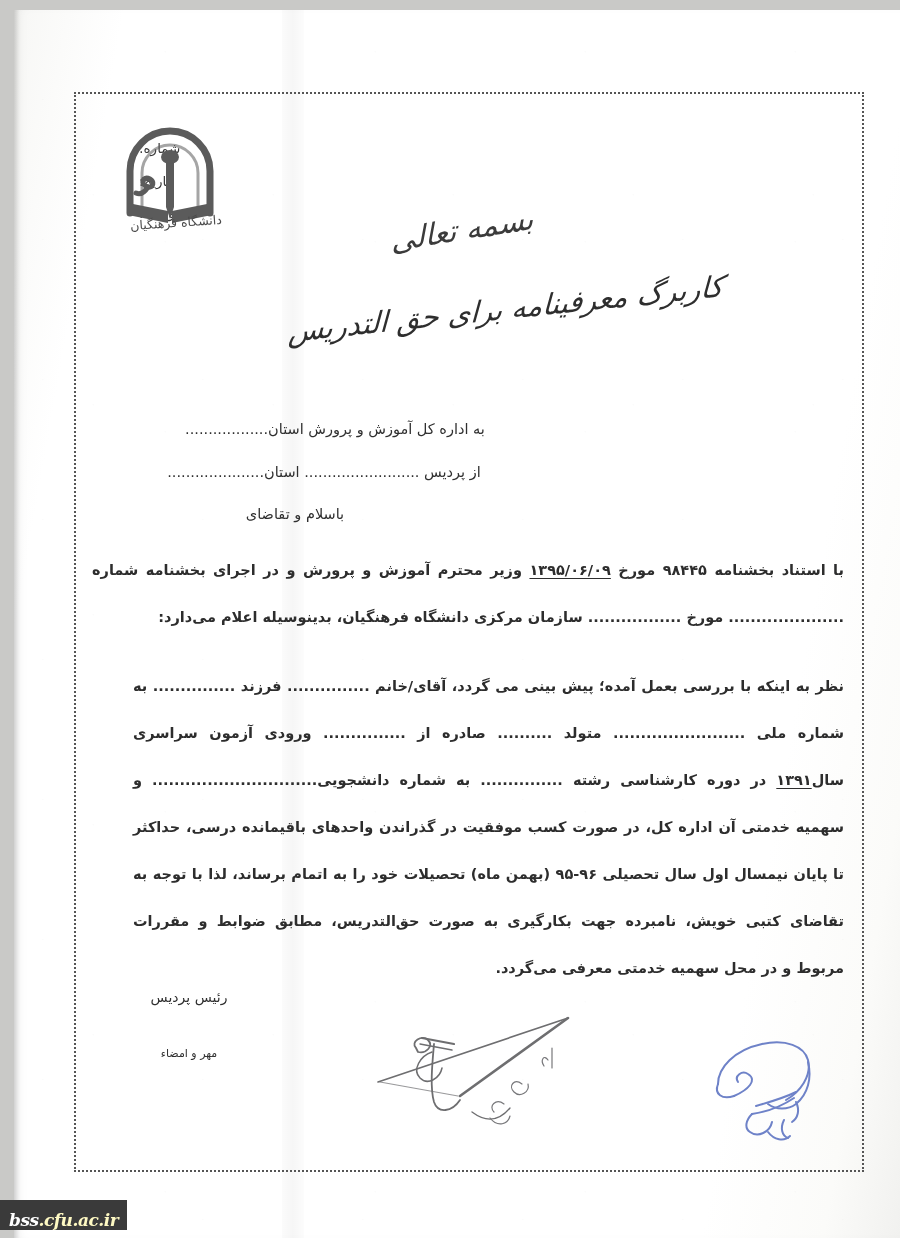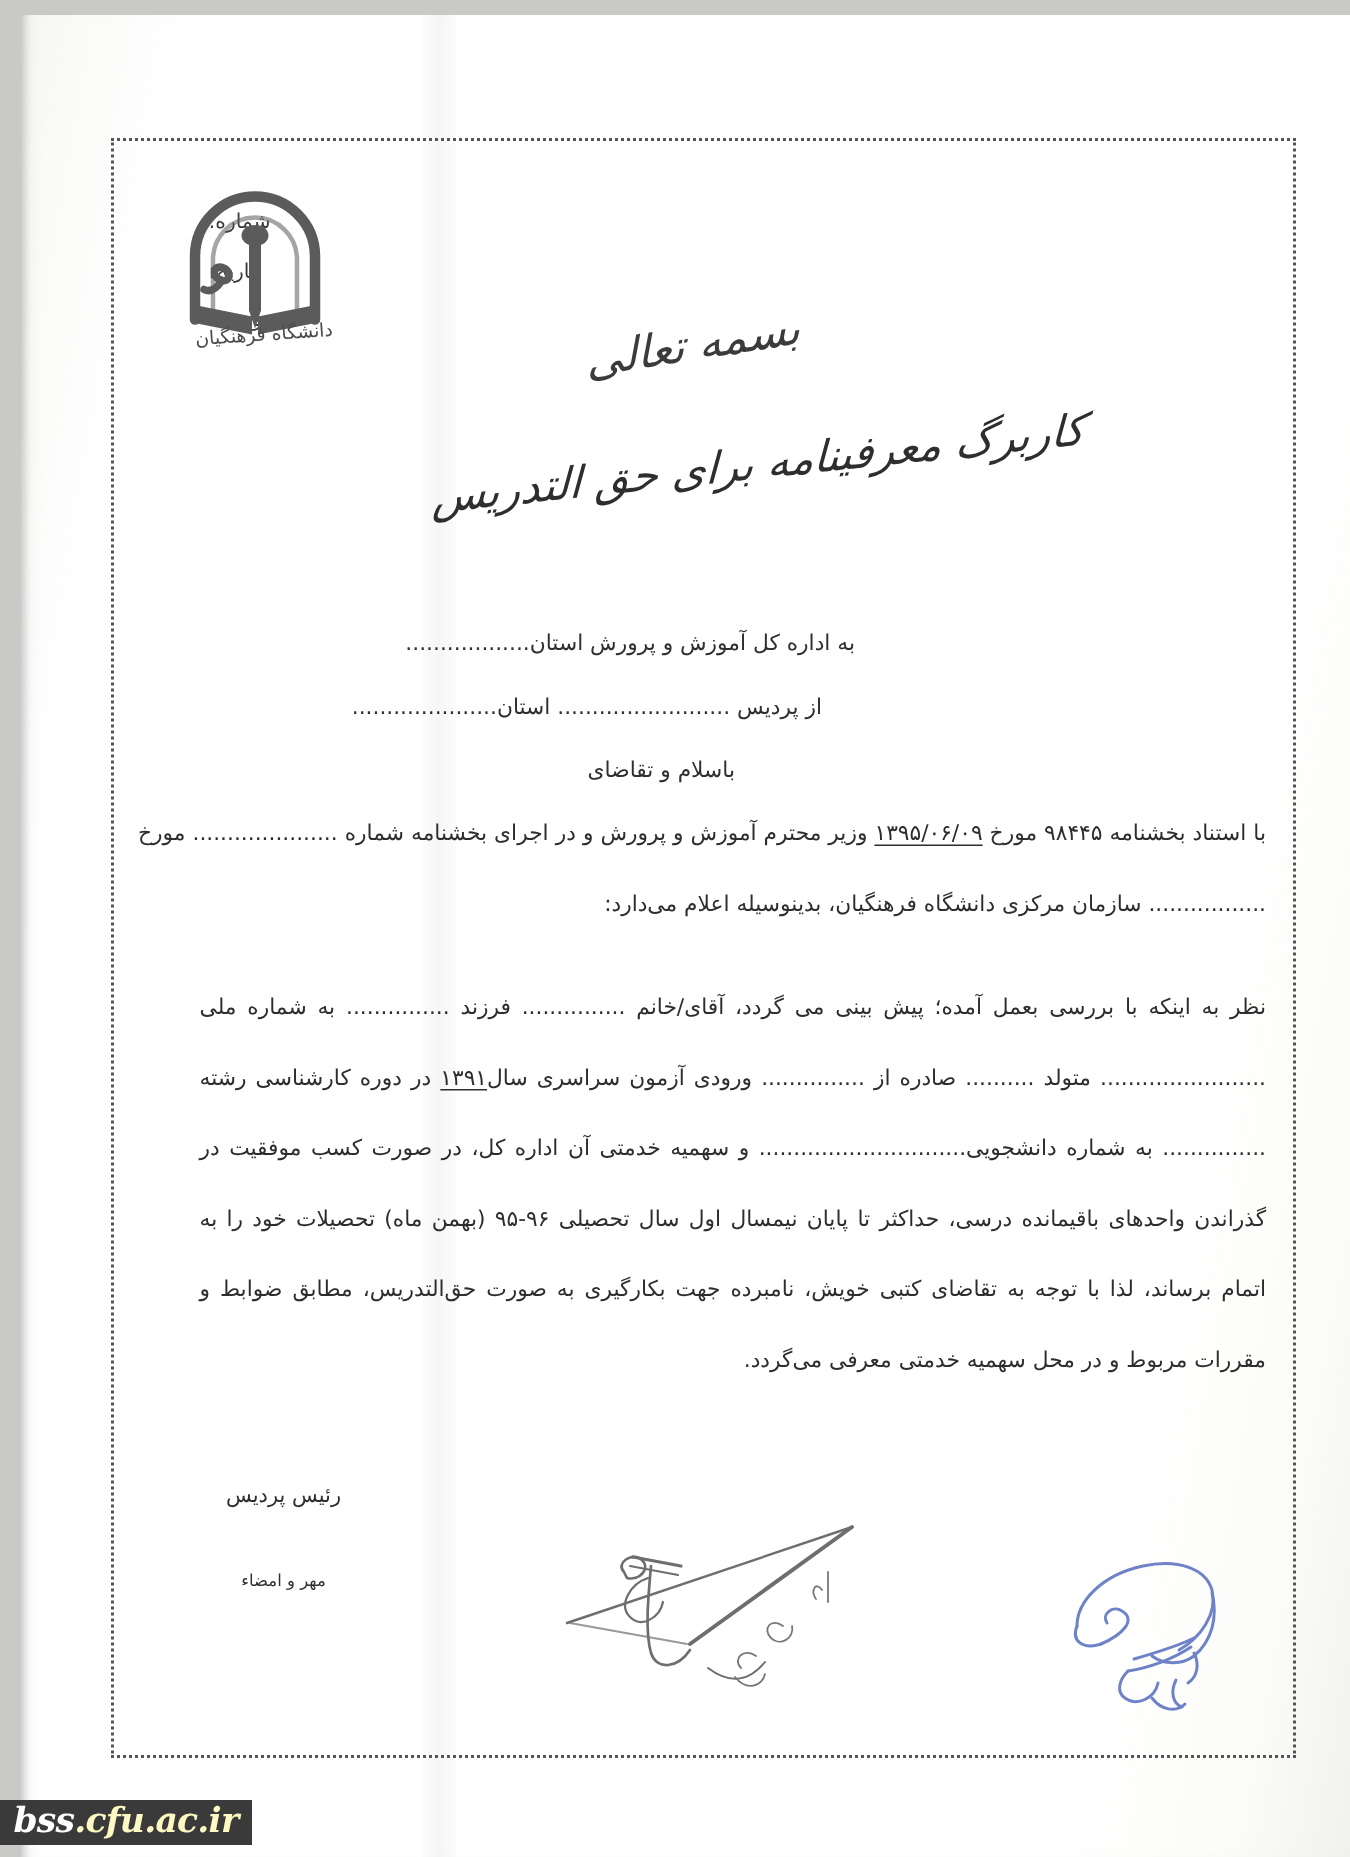--- a/index.html
+++ b/index.html
@@ -140,41 +140,42 @@
     white-space: nowrap;
   }
 
   
   .addr-block {
     position: absolute;
     right: 44px;
     top: 330px;
     width: 720px;
     direction: rtl;
-    text-align: right;
+    text-align: center;
   }
   .addr-line {
     font-size: 14.5px;
     color: #2f2f2f;
     line-height: 1;
     margin-bottom: 28px;
     white-space: nowrap;
   }
   .addr-line.indent-1 { padding-right: 250px; }
   .addr-line.indent-2 { padding-right: 272px; }
   .addr-line.indent-3 { padding-right: 330px; }
 
   
   .body-block {
     position: absolute;
     right: 20px;
-    top: 441px;
+    top: 455px;
     width: 752px;
     direction: rtl;
     text-align: justify;
+    font-weight: bold;
   }
   .para {
     font-size: 14.5px;
     color: #2d2d2d;
     line-height: 47px;
     margin: 0 0 14px 0;
     text-align: justify;
     text-justify: inter-word;
   }
   .para.p2 { margin-top: 22px; margin-left: 41px; }
@@ -221,25 +222,25 @@
 
   
   .watermark {
     position: absolute;
     left: 0;
     bottom: 8px;
     height: 30px;
     background: #3a3a3a;
     padding: 0 9px;
     display: flex;
-    align-items: flex-start;
+    align-items: flex-end;
     font-family: "DejaVu Serif", "Liberation Serif", serif;
     font-weight: bold;
     font-style: italic;
-    font-size: 23px;
+    font-size: 17px;
     letter-spacing: -0.5px;
     direction: ltr;
   }
   .wm-a { color: #ffffff; }
   .wm-b { color: #fef9c3; }
 
   
   .speckle{
     position:absolute; inset:0; pointer-events:none; opacity:.5;
     background-image:

